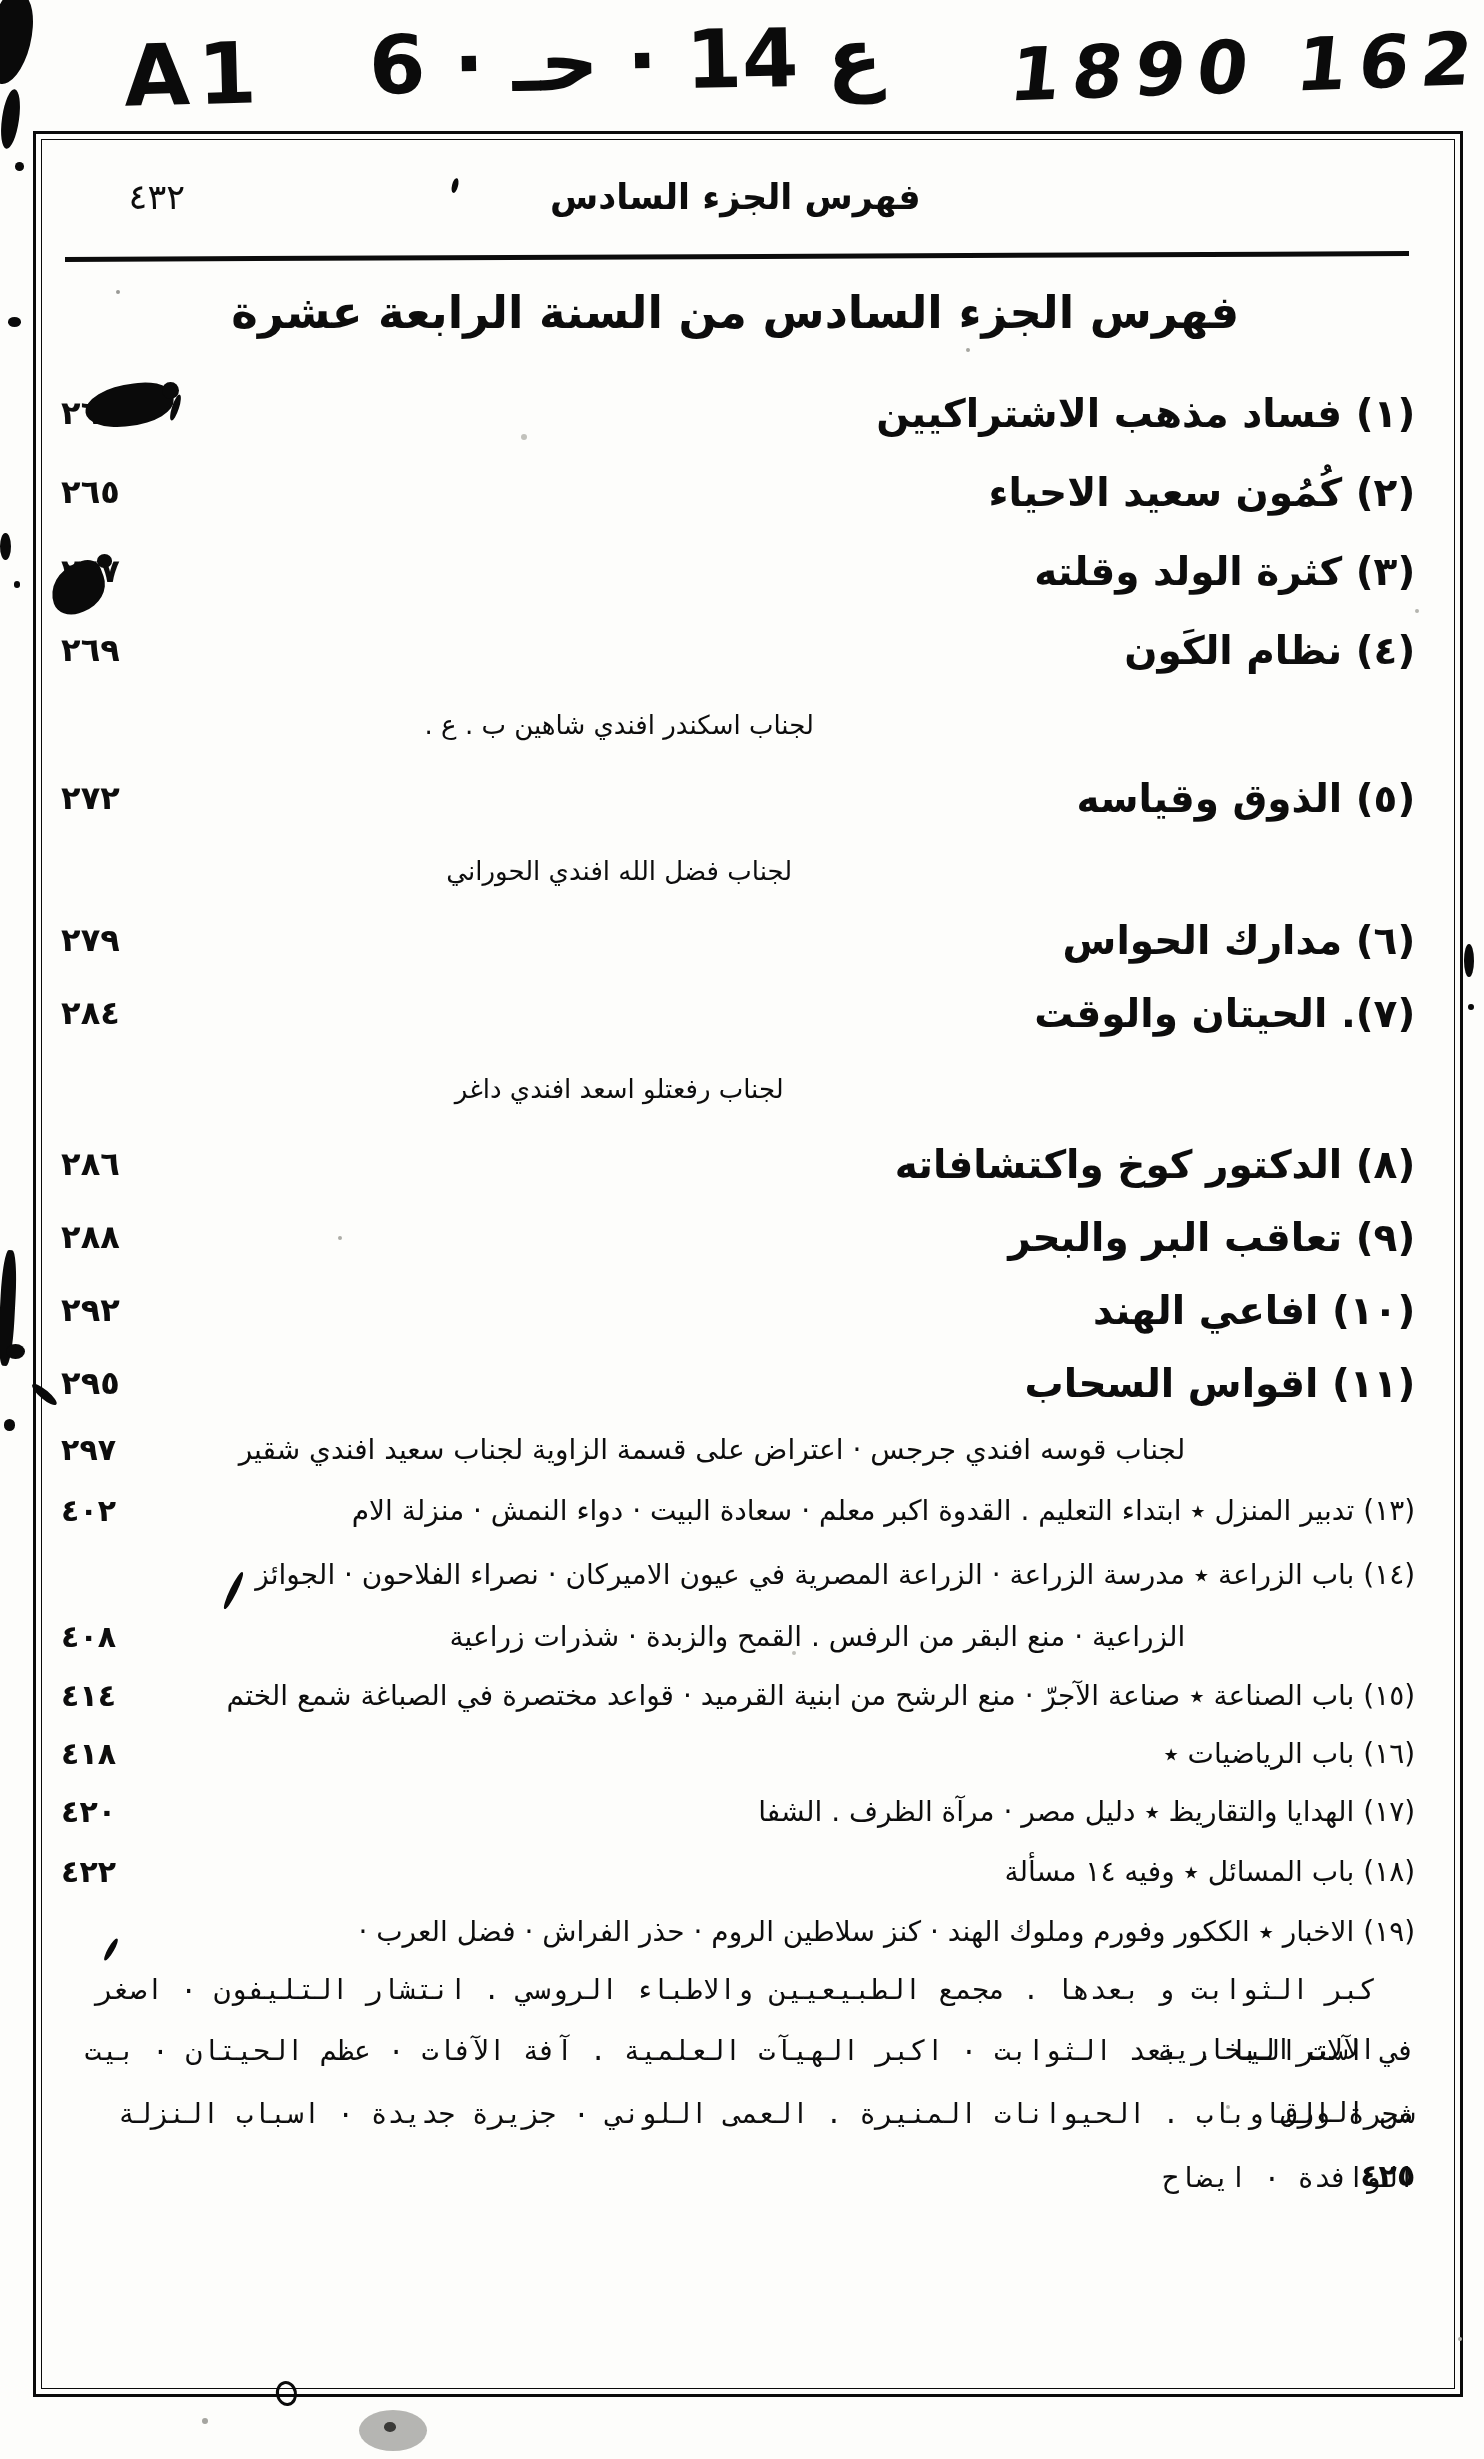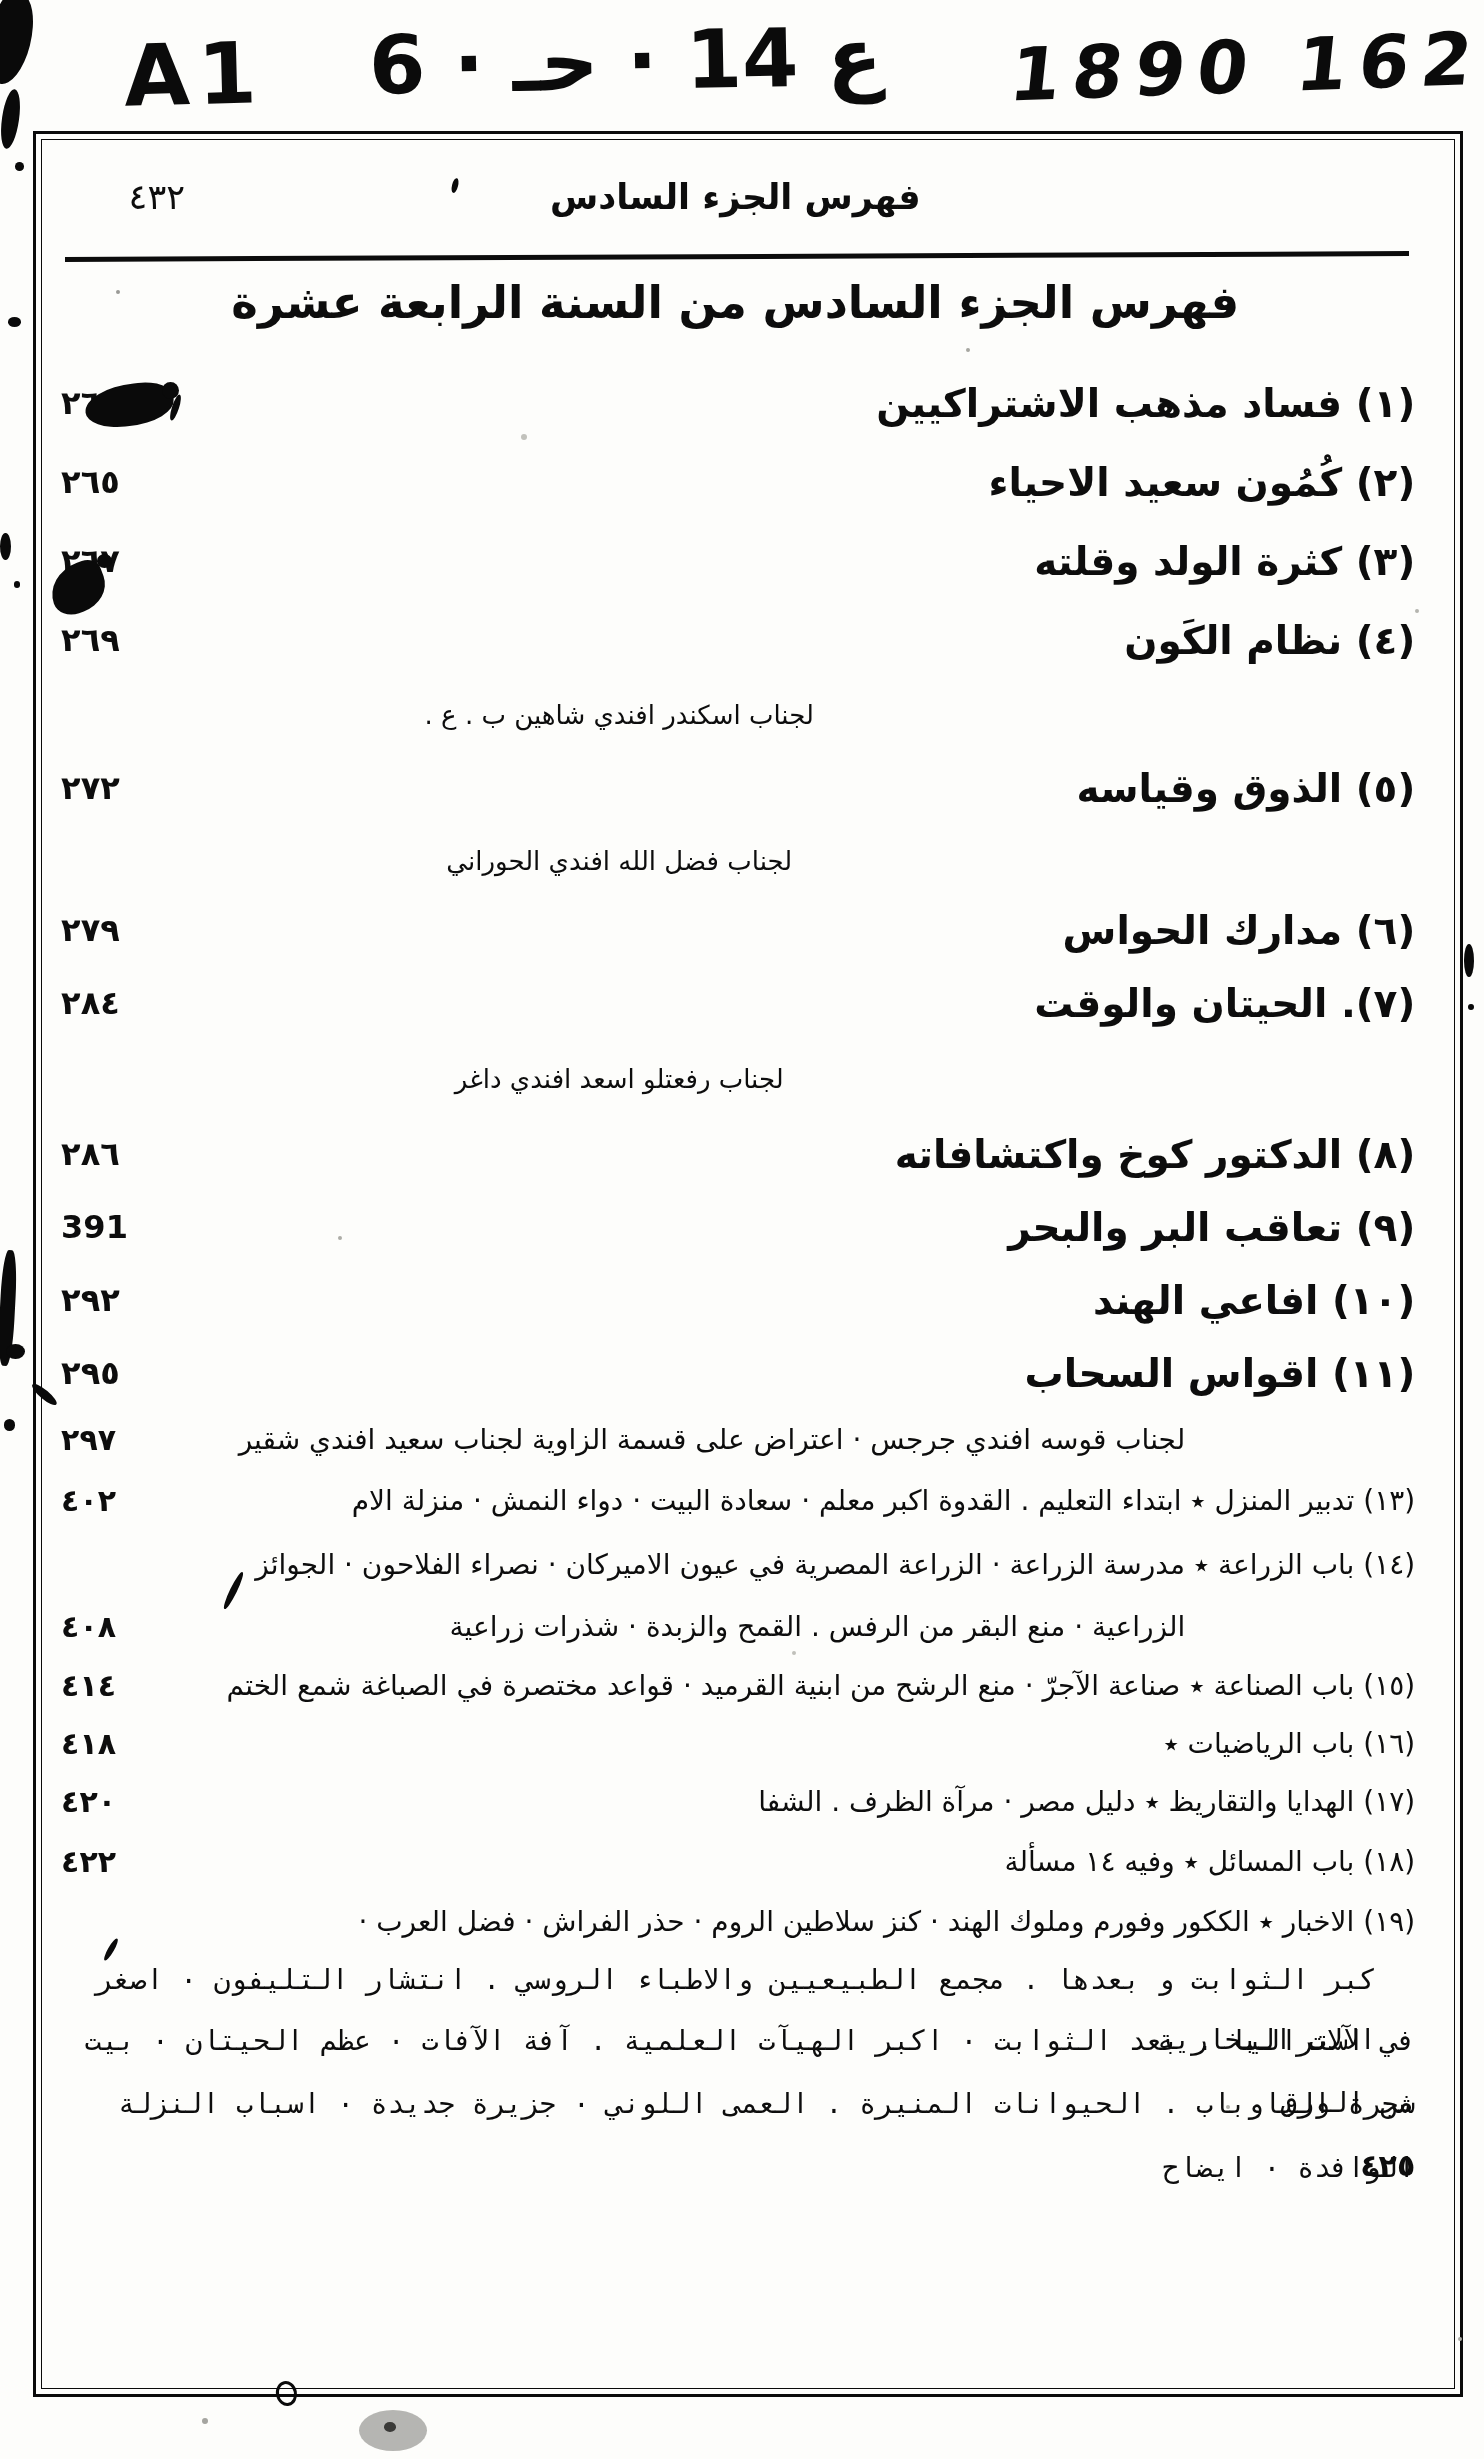--- a/index.html
+++ b/index.html
@@ -32,21 +32,21 @@
     padding:0 39px 0 13.5px;
     direction:rtl;
   }
   
   .header-row{display:flex;align-items:center;height:114px;}
   .header-side{width:203px;text-align:center;font-size:35px;font-weight:400;}
   .header-center{flex:1;text-align:center;font-size:35px;font-weight:700;letter-spacing:1px;}
   .rule{height:4.8px;background:#0c0c0c;margin:0 5.8px 0 9.7px;transform:rotate(-0.25deg);}
   
   .main-title{
-    margin-top:17px;
+    margin-top:27px;
     text-align:center;
     font-size:45px;font-weight:700;
     letter-spacing:1px;
   }
   
   .list{margin-top:35px;}
   .row{display:flex;justify-content:space-between;align-items:center;}
   .lg{font-size:39px;font-weight:700;}
   .lg .pnum{font-size:32px;}
   .dn{font-size:28px;font-weight:400;}
@@ -133,21 +133,21 @@
 
       <div class="subnote" style="height:77px;line-height:77px">لجناب رفعتلو اسعد افندي داغر</div>
 
       <div class="row lg" style="height:73px">
         <span class="etext"><span class="enum">(٨)</span> <span>الدكتور كوخ واكتشافاته</span></span>
         <span class="pnum">٢٨٦</span>
       </div>
 
       <div class="row lg" style="height:73px">
         <span class="etext"><span class="enum">(٩)</span> <span>تعاقب البر والبحر</span></span>
-        <span class="pnum">391</span>
+        <span class="pnum">٢٨٨</span>
       </div>
 
       <div class="row lg" style="height:73px">
         <span class="etext"><span class="enum">(١٠)</span> <span>افاعي الهند</span></span>
         <span class="pnum">٢٩٢</span>
       </div>
 
       <div class="row lg" style="height:73px">
         <span class="etext"><span class="enum">(١١)</span> <span>اقواس السحاب</span></span>
         <span class="pnum">٢٩٥</span>

